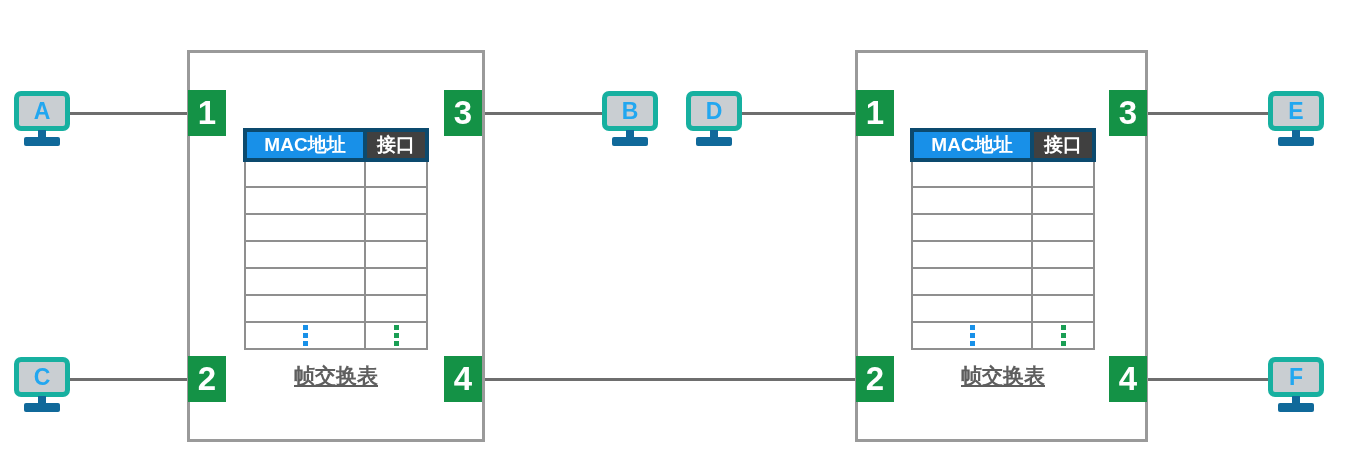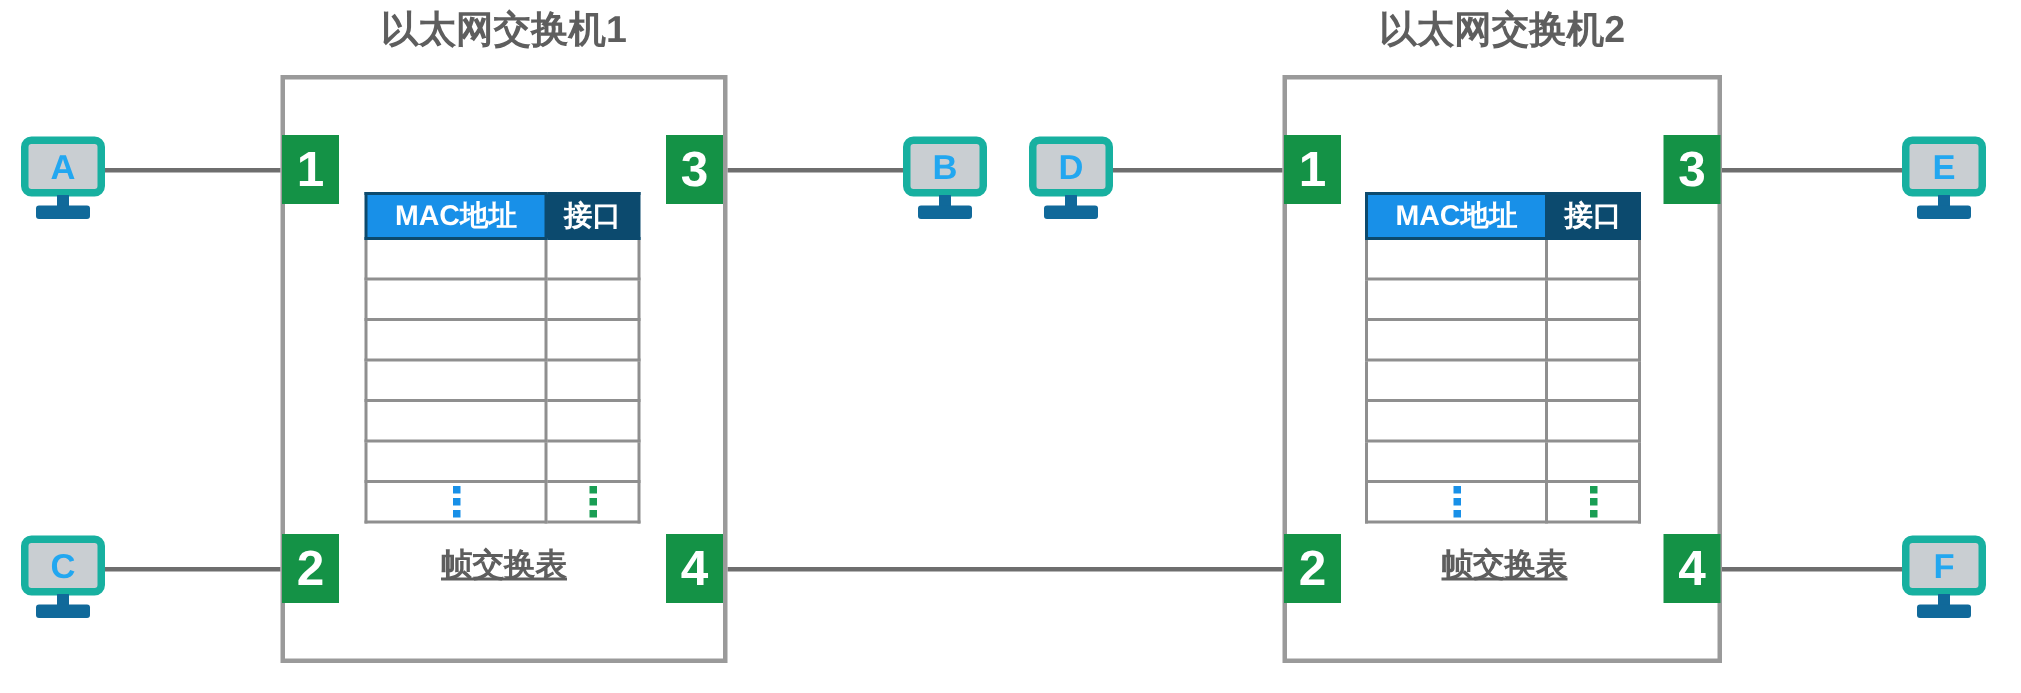--- a/index.html
+++ b/index.html
@@ -68,29 +68,29 @@
     border: 2px solid #8f8f8f;
     height: 27px;
     padding: 0;
     box-sizing: border-box;
   }
   .mac-table .col-mac { width: 120px; }
   .mac-table .col-port { width: 62px; }
   .mac-table th {
     padding: 0;
     height: 30px;
-    border: 2px solid #0c4a6e;
+    border: 4px solid #0c4a6e;
     color: #ffffff;
     font-size: 19px;
     font-weight: bold;
     box-sizing: border-box;
     white-space: nowrap;
   }
   .mac-table th.head-mac { background: #1890e8; }
-  .mac-table th.head-port { background: #0c4a6e; }
+  .mac-table th.head-port { background: #404040; }
 
   .dots {
     display: flex;
     flex-direction: column;
     align-items: center;
     justify-content: center;
     gap: 3px;
     height: 100%;
   }
   .dots i {
@@ -158,21 +158,20 @@
 <div id="canvas">
 
   <div class="wire" style="left:66px; top:112px; width:125px;"></div>
   <div class="wire" style="left:66px; top:378px; width:125px;"></div>
   <div class="wire" style="left:481px; top:112px; width:125px;"></div>
   <div class="wire" style="left:738px; top:112px; width:121px;"></div>
   <div class="wire" style="left:481px; top:378px; width:378px;"></div>
   <div class="wire" style="left:1146px; top:112px; width:126px;"></div>
   <div class="wire" style="left:1146px; top:378px; width:126px;"></div>
 
-  <div class="switch-title" style="left:187px; top:3px; width:298px;">以太网交换机1</div>
   <div class="switch-box" style="left:187px; top:50px; width:298px; height:392px;"></div>
 
   <div class="port" style="left:188px; top:90px;">1</div>
   <div class="port" style="left:188px; top:356px;">2</div>
   <div class="port" style="left:444px; top:90px;">3</div>
   <div class="port" style="left:444px; top:356px;">4</div>
 
   <table class="mac-table" style="left:243px; top:128px;">
     <tbody>
         <tr>
@@ -217,21 +216,20 @@
               <i></i>
               <i></i>
             </span>
       </td>
     </tr>
   </tbody>
     </table>
 
   <div class="table-caption" style="left:243px; top:362px; width:186px;">帧交换表</div>
 
-  <div class="switch-title" style="left:855px; top:3px; width:293px;">以太网交换机2</div>
   <div class="switch-box" style="left:855px; top:50px; width:293px; height:392px;"></div>
 
   <div class="port" style="left:856px; top:90px;">1</div>
   <div class="port" style="left:856px; top:356px;">2</div>
   <div class="port" style="left:1109px; top:90px;">3</div>
   <div class="port" style="left:1109px; top:356px;">4</div>
 
   <table class="mac-table" style="left:910px; top:128px;">
     <tbody>
         <tr>

